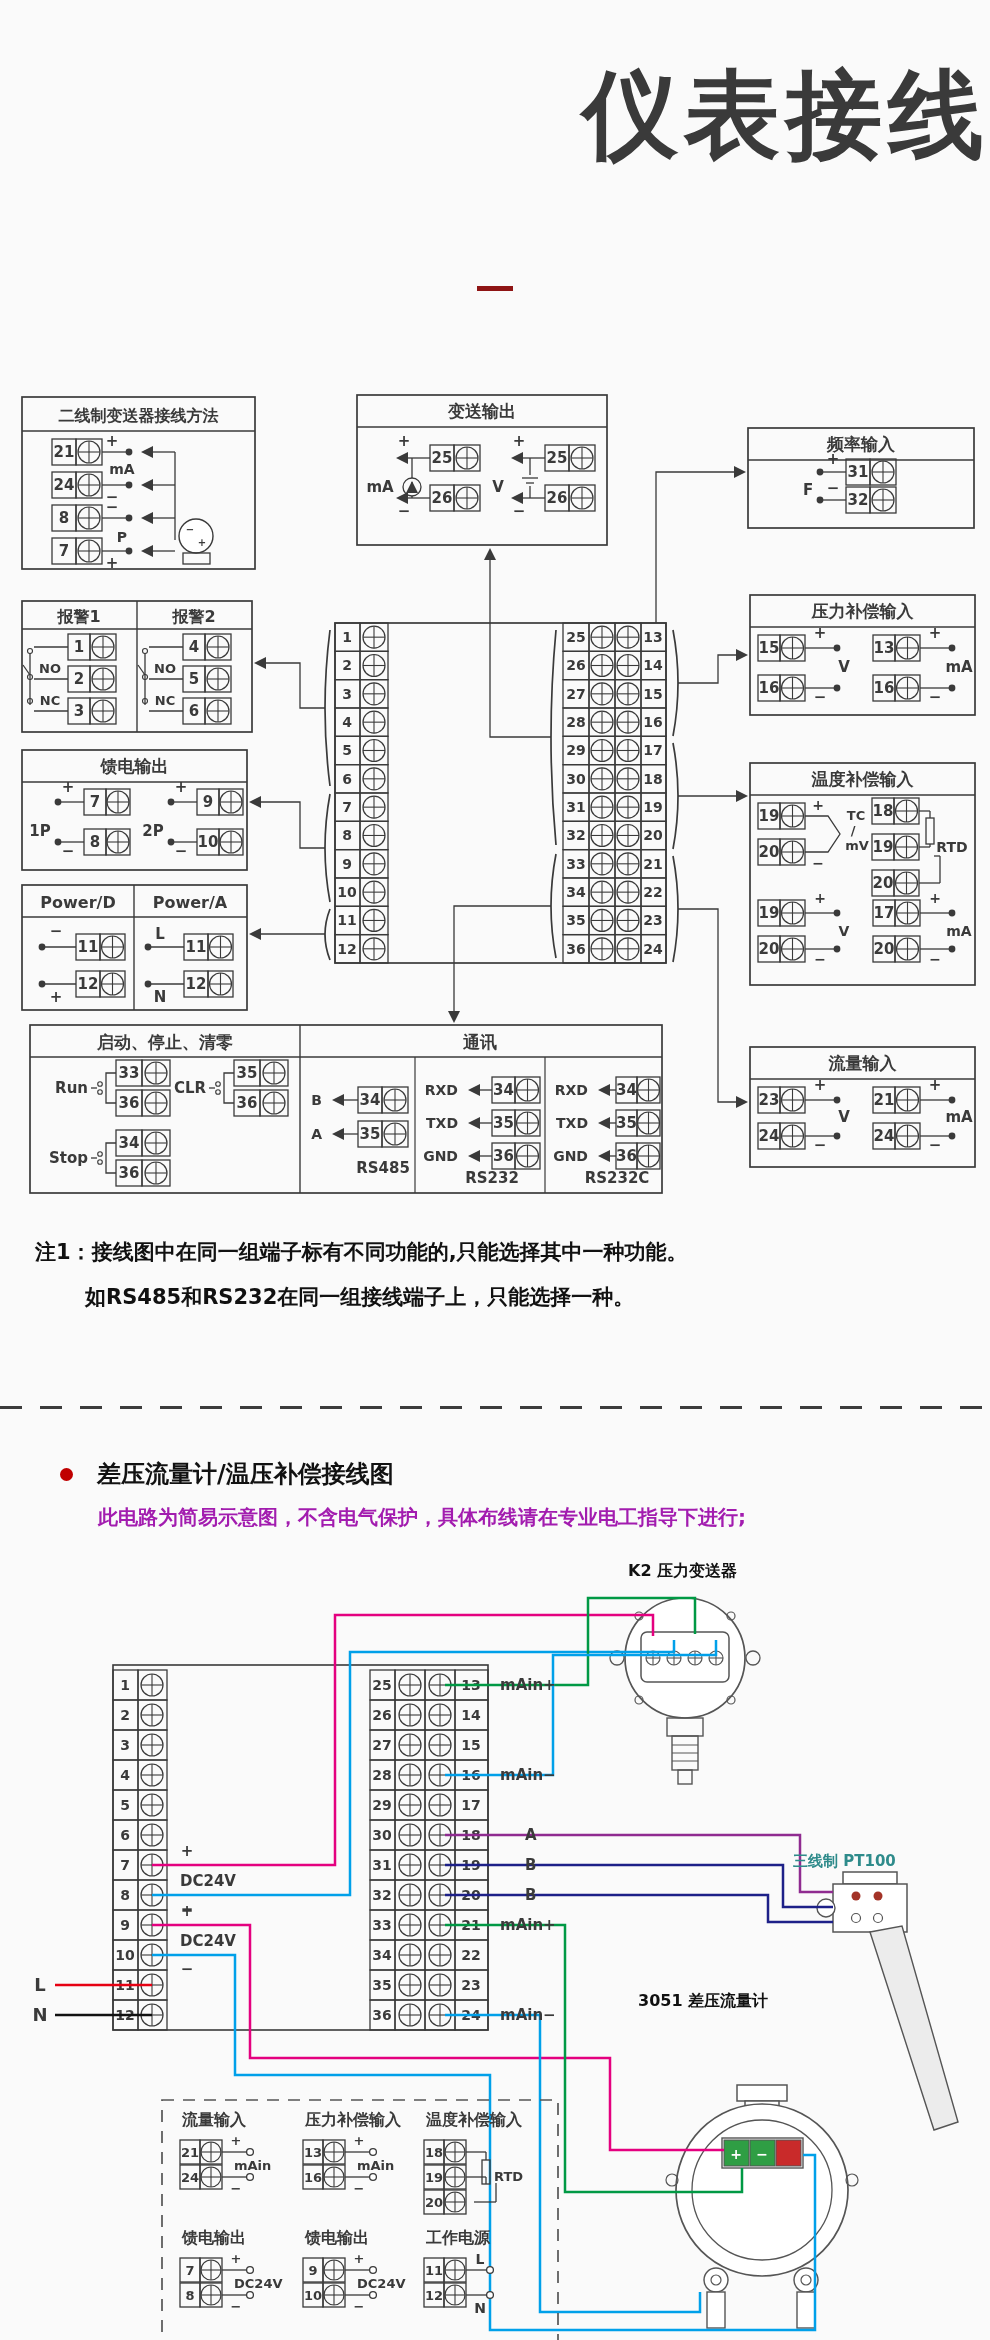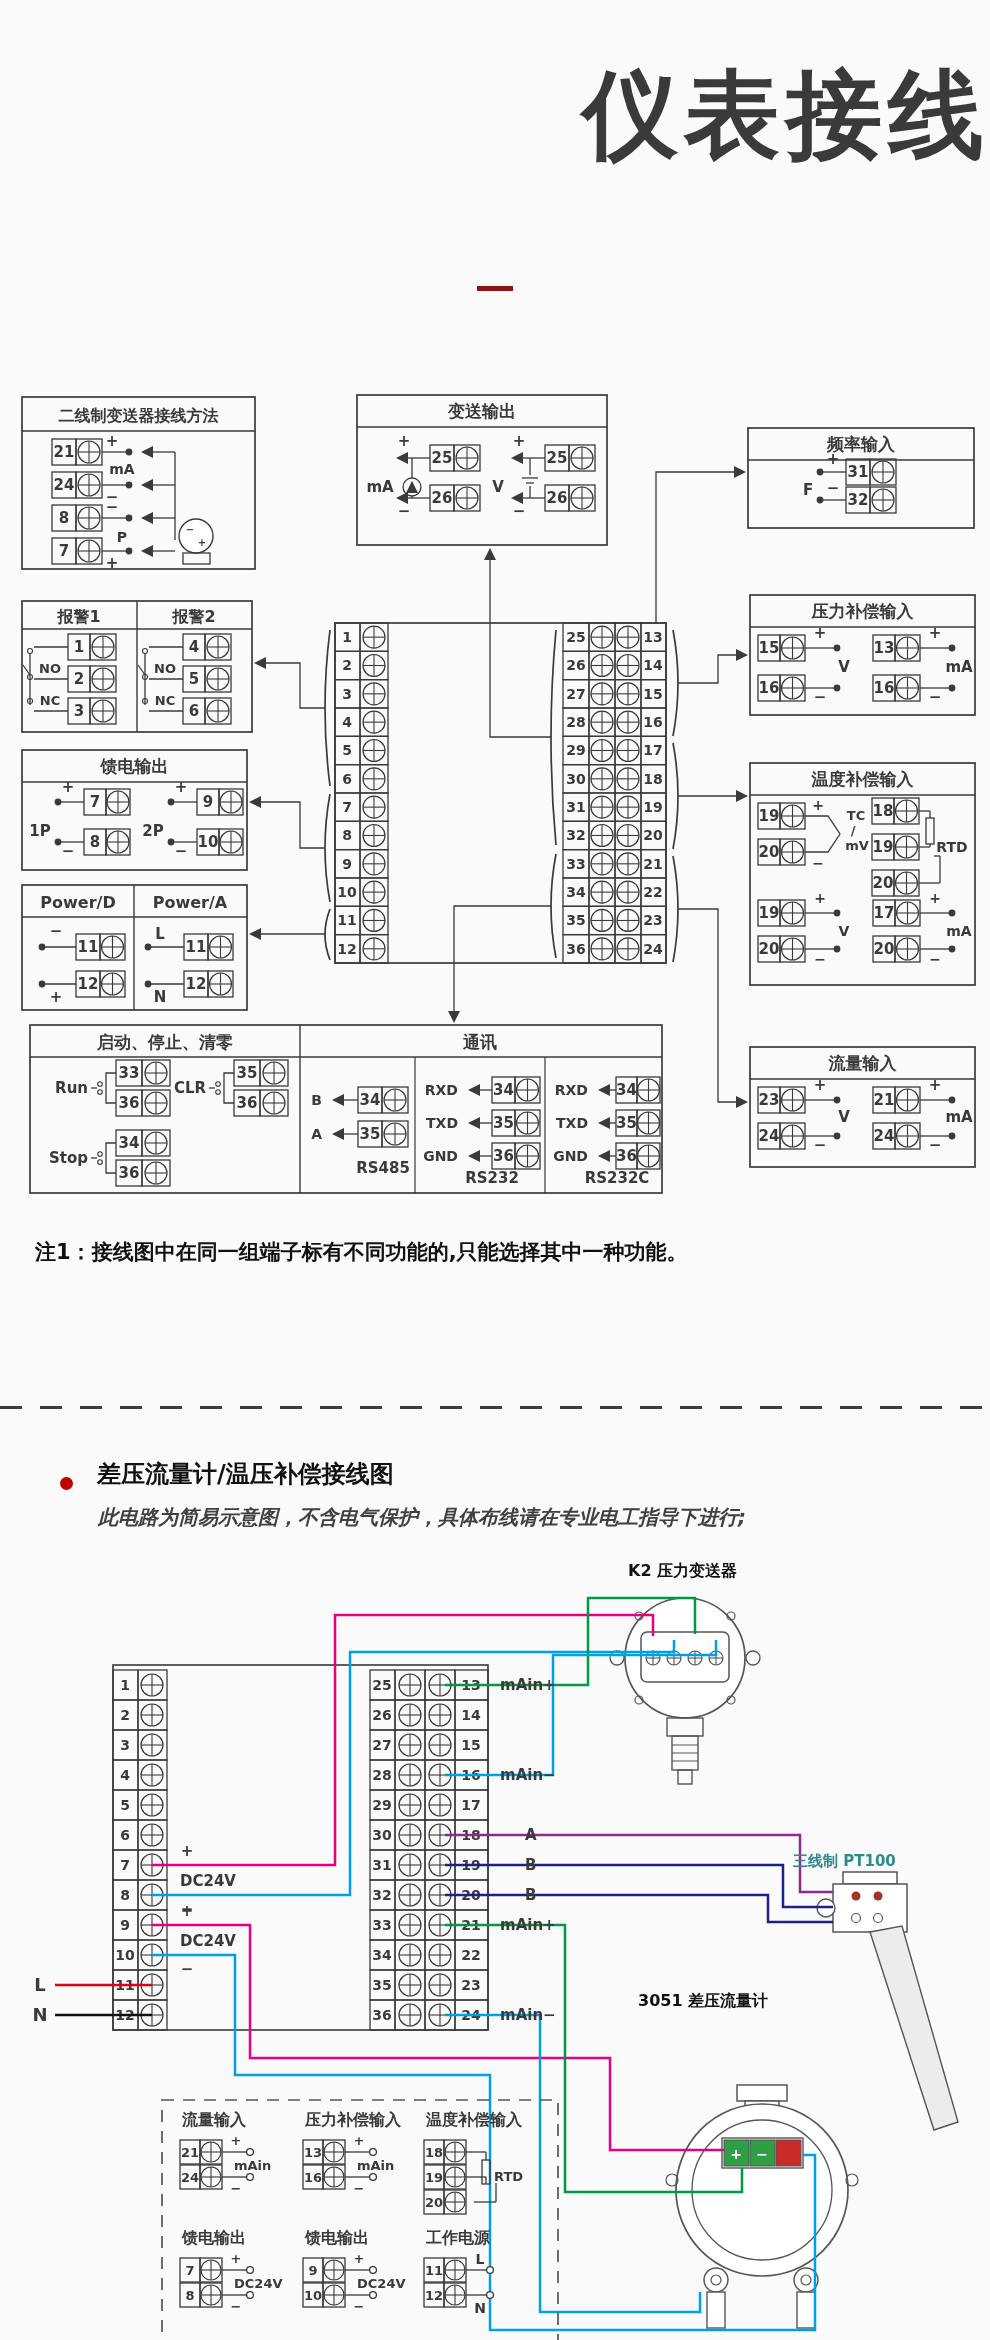--- a/index.html
+++ b/index.html
@@ -7,23 +7,23 @@
   .page-title{position:absolute;top:52px;left:0;width:990px;text-align:right;font-size:96px;font-weight:bold;color:#3a3a3a;letter-spacing:6px;}
   .title-dash{position:absolute;top:286px;left:477px;width:36px;height:5px;background:#8e1414;}
   svg.diagram{position:absolute;left:0;}
   #top-svg{top:390px;}
   #bottom-svg{top:1540px;}
   .notes{position:absolute;top:1242px;left:28px;font-size:21px;font-weight:bold;color:#111;line-height:1.0;}
   .notes p{margin:0 0 24px 7px;}
   .notes p.indent{padding-left:50px;}
   .dash-divider{position:absolute;top:1406px;left:0;width:990px;height:3px;
     background:repeating-linear-gradient(90deg,#3c3c3c 0 22px,transparent 22px 40px);}
-  .sec-head{position:absolute;top:1458px;left:60px;display:flex;align-items:flex-end;font-size:24px;font-weight:bold;color:#111;}
+  .sec-head{position:absolute;top:1458px;left:60px;display:flex;align-items:center;font-size:24px;font-weight:bold;color:#111;}
   .sec-head .bullet{width:13px;height:13px;border-radius:50%;background:#c00000;margin-right:24px;flex:none;}
-  .sec-sub{position:absolute;top:1504px;left:98px;font-size:20px;font-weight:bold;color:#404040;font-style:italic;}
+  .sec-sub{position:absolute;top:1504px;left:98px;font-size:20px;font-weight:bold;color:#a21caf;}
   svg text{font-family:"DejaVu Sans","Liberation Sans",sans-serif;}
 </style>
 </head>
 <body>
 
 <div class="page-title">仪表接线</div>
 <div class="title-dash"></div>
 
 <svg id="top-svg" class="diagram" width="990" height="822" viewBox="0 0 990 822">
     <g>
@@ -863,20 +863,21 @@
       <polyline points="678,406 736,406" fill="none" stroke="#3a3a3a" stroke-width="1.3" stroke-linejoin="miter"></polyline>
       <path d="M748,406 l-12,-6 l0,12 Z" fill="#3a3a3a"></path>
       <path d="M673,466 Q683,519 673,572" fill="none" stroke="#3a3a3a" stroke-width="1.7"></path>
       <polyline points="678,519 718,519 718,712 736,712" fill="none" stroke="#3a3a3a" stroke-width="1.3" stroke-linejoin="miter"></polyline>
       <path d="M748,712 l-12,-6 l0,12 Z" fill="#3a3a3a"></path>
     </g>
   </svg>
 
 <div class="notes">
   <p><span>注1：</span><span>接线图中在同一组端子标有不同功能的,只能选择其中一种功能。</span></p>
+  <p class="indent">如RS485和RS232在同一组接线端子上，只能选择一种。</p>
 </div>
 
 <div class="dash-divider"></div>
 
 <div class="sec-head">
   <span class="bullet"></span>
   <span>差压流量计/温压补偿接线图</span>
 </div>
 <div class="sec-sub">此电路为简易示意图，不含电气保护，具体布线请在专业电工指导下进行;</div>
 

